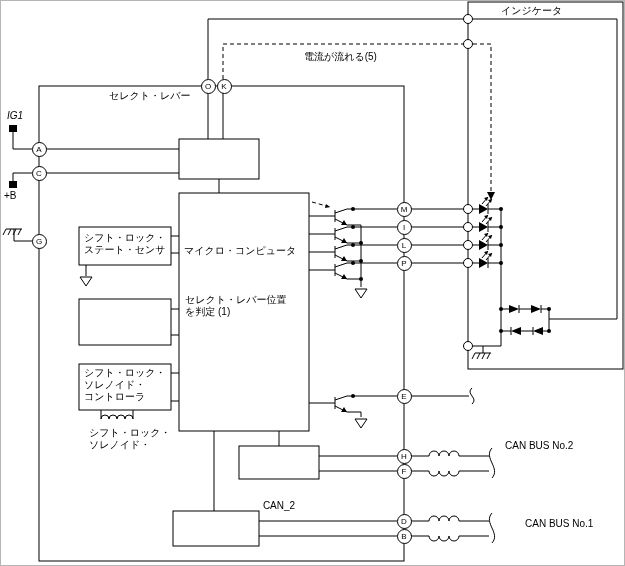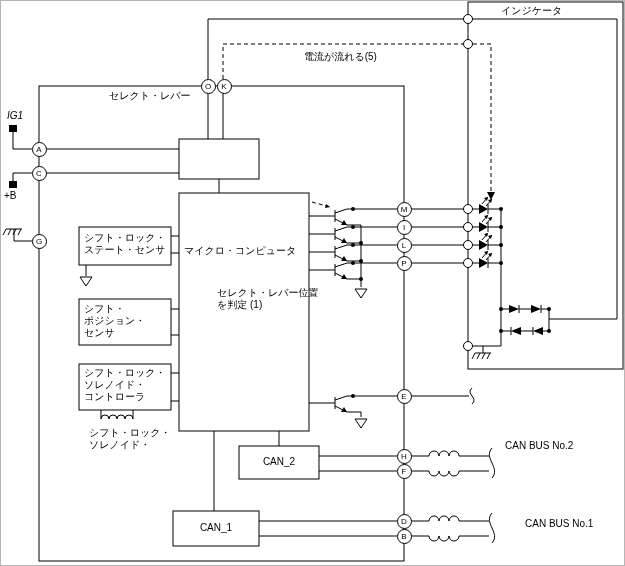--- a/index.html
+++ b/index.html
@@ -14,21 +14,21 @@
     padding-left:40px;
   }
   svg{position:absolute;left:0;top:0;}
   .lbl{
     position:absolute;
     font-size:10px;
     line-height:1.2;
     color:#000;
     white-space:pre-line;
   }
-  .ctr{transform:translate(-50%,-50%);white-space:nowrap;}
+  .ctr{transform:translate(-50%,-50%);white-space:nowrap;margin-top:44px;}
   .conn{
     position:absolute;
     width:15px;height:15px;
     box-sizing:border-box;
     border:1px solid #000;
     border-radius:50%;
     background:#fff;
     font-size:8px;
     line-height:13px;
     text-align:center;
@@ -185,27 +185,24 @@
       <circle cx="467" cy="345" r="4.5"></circle>
     </g>
   </svg>
 
   <div class="lbl" style="left:500px;top:4px;">インジケータ</div>
   <div class="lbl" style="left:303px;top:50px;">電流が流れる(5)</div>
   <div class="lbl" style="left:70px;top:89px;margin-left:38px;">セレクト・レバー</div>
   <div class="lbl" style="left:6px;top:109px;font-style:italic;">IG1</div>
   <div class="lbl" style="left:3px;top:189px;">+B</div>
   <div class="lbl" style="left:183px;top:197px;margin-top:47px;">マイクロ・コンピュータ</div>
-  <div class="lbl" style="left:184px;top:286px;margin-left:32px;">セレクト・レバー位置
+  <div class="lbl" style="left:184px;top:293px;">セレクト・レバー位置
 を判定 (1)</div>
   <div class="lbl" style="left:83px;top:231px;">シフト・ロック・
 ステート・センサ</div>
-  <div class="lbl" style="left:83px;top:302px;">シフト・
-ポジション・
-センサ</div>
   <div class="lbl" style="left:83px;top:366px;">シフト・ロック・
 ソレノイド・
 コントローラ</div>
   <div class="lbl" style="left:88px;top:426px;">シフト・ロック・
 ソレノイド・</div>
   <div class="lbl ctr" style="left:278px;top:461px;">CAN_2</div>
   <div class="lbl ctr" style="left:215px;top:527px;">CAN_1</div>
   <div class="lbl" style="left:504px;top:439px;">CAN BUS No.2</div>
   <div class="lbl" style="left:524px;top:517px;">CAN BUS No.1</div>
 

